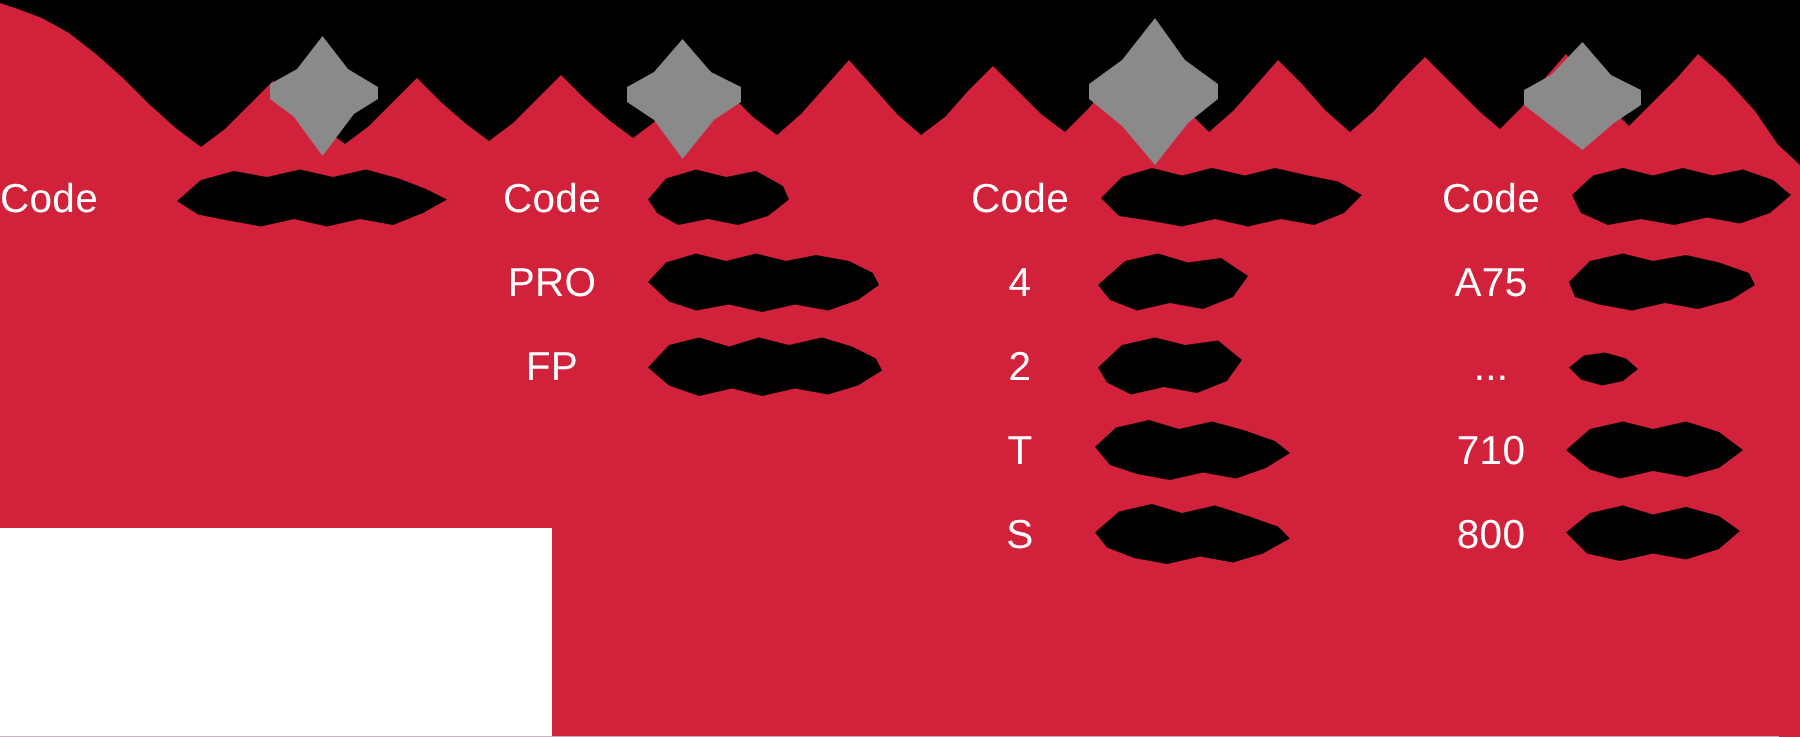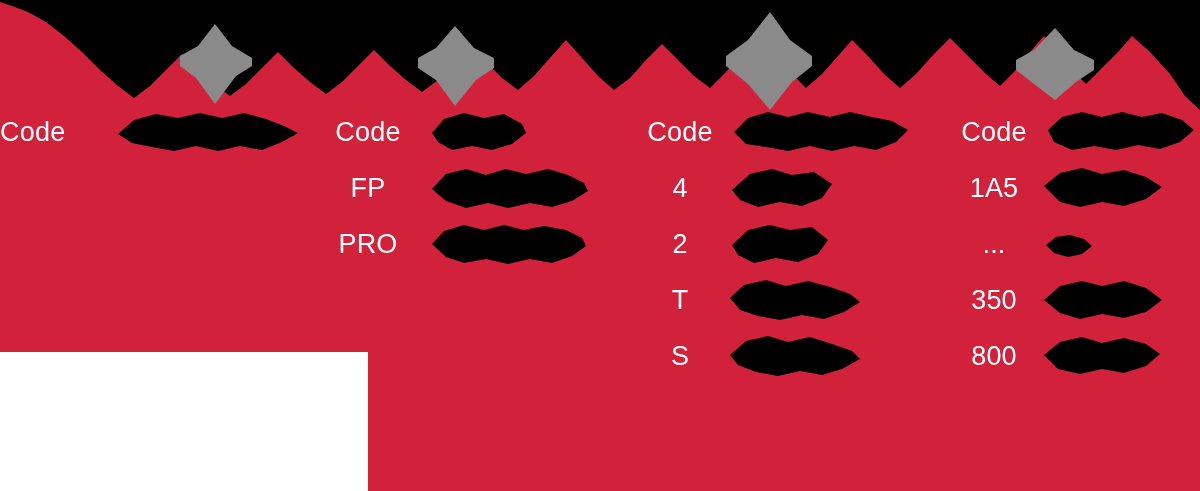--- a/index.html
+++ b/index.html
@@ -156,35 +156,35 @@
     <div class="column c1">
       <div class="row">
         <div class="cell-code">Code</div>
         <div class="cell-value">
           <svg width="96" height="56" viewBox="0 0 96 56" preserveAspectRatio="none" aria-hidden="true">
             <path fill="#000000" d="M2,29 L14,15 L34,9 L54,14 L74,10 L92,20 L96,29 L82,40 L62,46 L42,42 L22,46 L8,38 Z"></path>
           </svg>
         </div>
       </div>
       <div class="row">
+        <div class="cell-code">PRO</div>
+        <div class="cell-value">
+          <svg width="156" height="56" viewBox="0 0 156 56" preserveAspectRatio="none" aria-hidden="true">
+            <path fill="#000000" d="M2,28 L14,15 L34,9 L54,14 L74,9 L94,14 L114,10 L136,14 L152,22 L156,30 L142,40 L122,47 L100,43 L78,48 L56,43 L34,47 L16,41 Z"></path>
+          </svg>
+        </div>
+      </div>
+      <div class="row">
         <div class="cell-code">FP</div>
         <div class="cell-value">
           <svg width="158" height="56" viewBox="0 0 158 56" preserveAspectRatio="none" aria-hidden="true">
             <path fill="#000000" d="M2,29 L16,14 L36,9 L56,15 L76,9 L96,14 L118,9 L138,15 L154,23 L158,31 L142,41 L122,47 L100,43 L78,48 L58,43 L36,48 L16,41 Z"></path>
           </svg>
         </div>
       </div>
-      <div class="row">
-        <div class="cell-code">PRO</div>
-        <div class="cell-value">
-          <svg width="156" height="56" viewBox="0 0 156 56" preserveAspectRatio="none" aria-hidden="true">
-            <path fill="#000000" d="M2,28 L14,15 L34,9 L54,14 L74,9 L94,14 L114,10 L136,14 L152,22 L156,30 L142,40 L122,47 L100,43 L78,48 L56,43 L34,47 L16,41 Z"></path>
-          </svg>
-        </div>
-      </div>
     </div>
 
     <div class="column c2">
       <div class="row">
         <div class="cell-code">Code</div>
         <div class="cell-value">
           <svg width="178" height="56" viewBox="0 0 178 56" preserveAspectRatio="none" aria-hidden="true">
             <path fill="#000000" d="M4,28 L18,14 L38,8 L58,13 L78,8 L100,13 L120,8 L142,13 L162,17 L178,26 L166,38 L146,46 L124,42 L102,47 L80,42 L58,47 L36,43 L16,40 Z"></path>
           </svg>
         </div>
@@ -226,37 +226,37 @@
     <div class="column c3">
       <div class="row">
         <div class="cell-code">Code</div>
         <div class="cell-value">
           <svg width="150" height="56" viewBox="0 0 150 56" preserveAspectRatio="none" aria-hidden="true">
             <path fill="#000000" d="M4,26 L18,13 L38,8 L58,13 L78,8 L98,13 L118,9 L138,16 L150,26 L136,38 L116,45 L94,41 L72,46 L50,42 L28,46 L10,38 Z"></path>
           </svg>
         </div>
       </div>
       <div class="row">
-        <div class="cell-code">1A5</div>
-        <div class="cell-value">
-          <svg width="118" height="56" viewBox="0 0 118 56" preserveAspectRatio="none" aria-hidden="true">
-            <path fill="#000000" d="M0,26 L16,13 L38,8 L58,14 L80,10 L102,17 L118,27 L102,39 L80,46 L58,42 L36,47 L16,42 Z"></path>
+        <div class="cell-code">A75</div>
+        <div class="cell-value">
+          <svg width="126" height="56" viewBox="0 0 126 56" preserveAspectRatio="none" aria-hidden="true">
+            <path fill="#000000" d="M2,28 L16,14 L38,9 L58,14 L80,10 L102,15 L122,22 L126,30 L110,40 L88,46 L66,42 L44,47 L22,43 L6,38 Z"></path>
           </svg>
         </div>
       </div>
       <div class="row">
         <div class="cell-code ellipsis-cell">...</div>
         <div class="cell-value">
           <svg width="48" height="56" viewBox="0 0 48 56" preserveAspectRatio="none" aria-hidden="true">
             <path fill="#000000" d="M2,29 L12,21 L26,19 L40,23 L48,30 L38,38 L24,41 L10,37 Z"></path>
           </svg>
         </div>
       </div>
       <div class="row">
-        <div class="cell-code">350</div>
+        <div class="cell-code">710</div>
         <div class="cell-value">
           <svg width="118" height="56" viewBox="0 0 118 56" preserveAspectRatio="none" aria-hidden="true">
             <path fill="#000000" d="M0,28 L16,14 L38,9 L58,14 L80,9 L102,16 L118,28 L102,40 L80,46 L58,42 L36,47 L16,41 Z"></path>
           </svg>
         </div>
       </div>
       <div class="row">
         <div class="cell-code">800</div>
         <div class="cell-value">
           <svg width="118" height="56" viewBox="0 0 118 56" preserveAspectRatio="none" aria-hidden="true">

